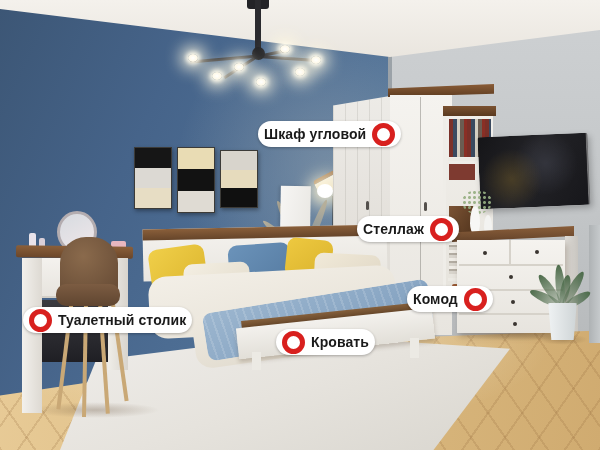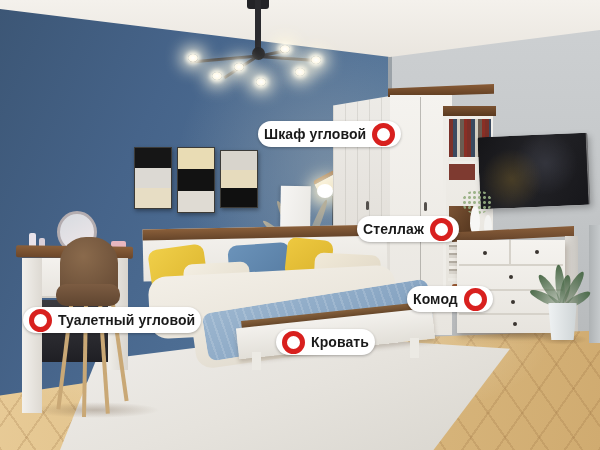--- a/index.html
+++ b/index.html
@@ -287,16 +287,16 @@
   <div class="hotspot" style="left:276px;top:329px;">
     <span class="marker"></span>
     <span class="txt">Кровать</span>
   </div>
   <div class="hotspot" style="left:407px;top:286px;">
     <span class="txt">Комод</span>
     <span class="marker"></span>
   </div>
   <div class="hotspot" style="left:23px;top:307px;">
     <span class="marker"></span>
-    <span class="txt">Туалетный угловой</span>
+    <span class="txt">Туалетный столик</span>
   </div>
 
 </div>
 
 </body></html>

